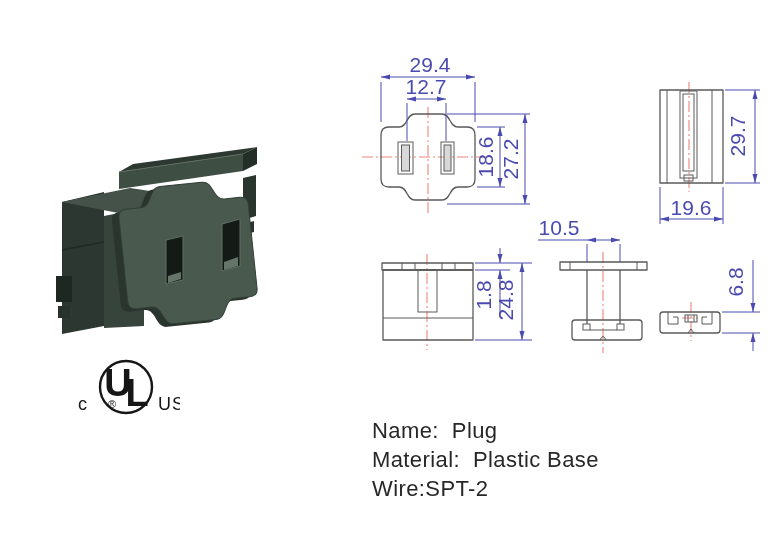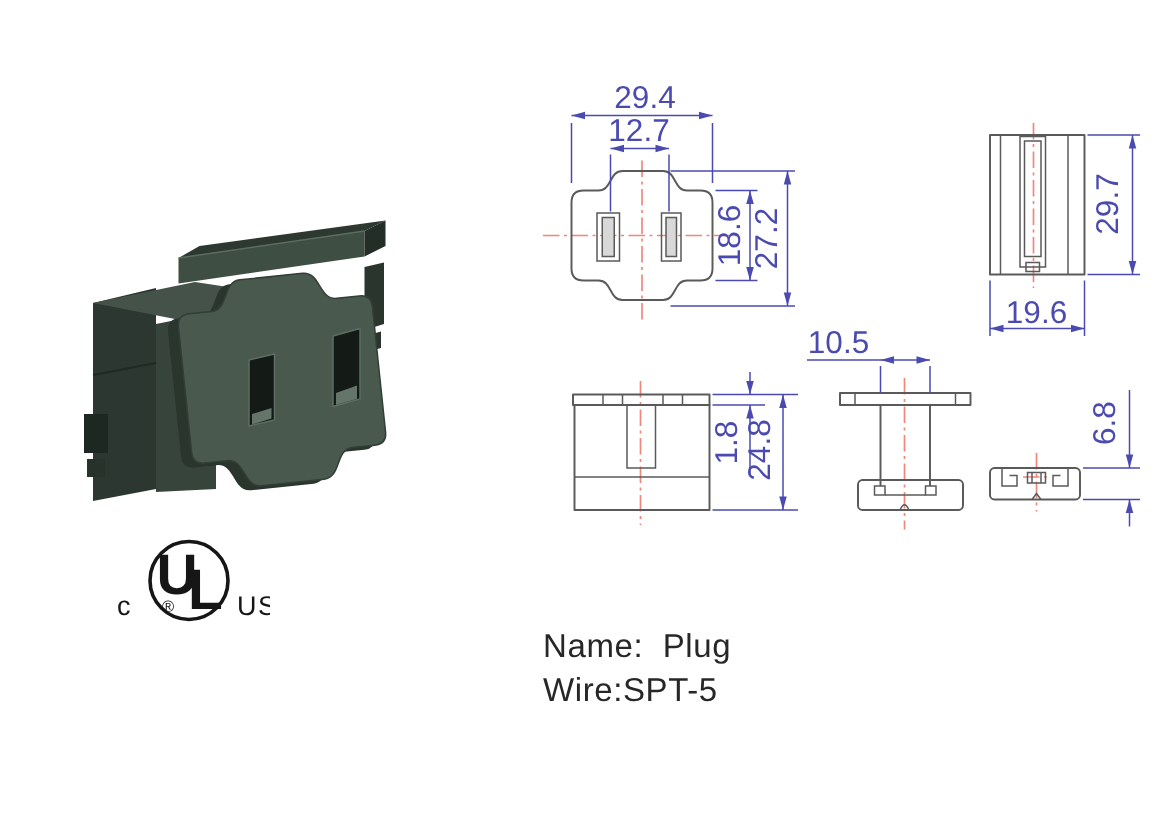--- a/index.html
+++ b/index.html
@@ -12,21 +12,21 @@
   .part-thin{fill:none;stroke:var(--outline,#5a5a5a);stroke-width:1;}
   .slot-fill{fill:#d8d8d8;stroke:var(--outline,#5a5a5a);stroke-width:1;}
   .dim{stroke:var(--dim,#4a4ab0);stroke-width:1;fill:none;}
   .dimfill{fill:var(--dim,#4a4ab0);stroke:none;}
   .dimtext{fill:var(--dim,#4a4ab0);font-size:21px;font-family:"Liberation Sans",sans-serif;}
   .cl{stroke:var(--centerline,#f0857a);stroke-width:1.1;fill:none;stroke-dasharray:11 3 2 3;}
 
   
   .specs{left:362px;top:416px;color:var(--spec-text,#272727);font-size:22px;
          line-height:29px;letter-spacing:0.4px;}
-  .spec-line{white-space:pre;}
+  .spec-line{white-space:pre;margin-left:10px;}
 
   
   .cert-text{fill:var(--cert,#161616);font-family:"Liberation Sans",sans-serif;}
 </style>
 </head>
 <body>
 
 <div class="canvas">
 
   <svg class="abs" style="left:40px;top:128px;" width="240" height="210" viewBox="0 0 240 210">
@@ -220,16 +220,17 @@
       <line class="dim" x1="105" y1="12" x2="105" y2="64"></line>
       <polygon class="dimfill" points="105,64 102.5,55 107.5,55"></polygon>
       <line class="dim" x1="105" y1="85" x2="105" y2="103"></line>
       <polygon class="dimfill" points="105,85 102.5,94 107.5,94"></polygon>
       <text class="dimtext" x="95" y="34" text-anchor="middle" transform="rotate(-90 95 34)">6.8</text>
     </g>
   </svg>
 
   <div class="abs specs">
     <div class="spec-line">Name:  Plug</div>
-    <div class="spec-line">Wire:SPT-5</div>
+    <div class="spec-line">Material:  Plastic Base</div>
+    <div class="spec-line">Wire:SPT-2</div>
   </div>
 
 </div>
 
 </body></html>

